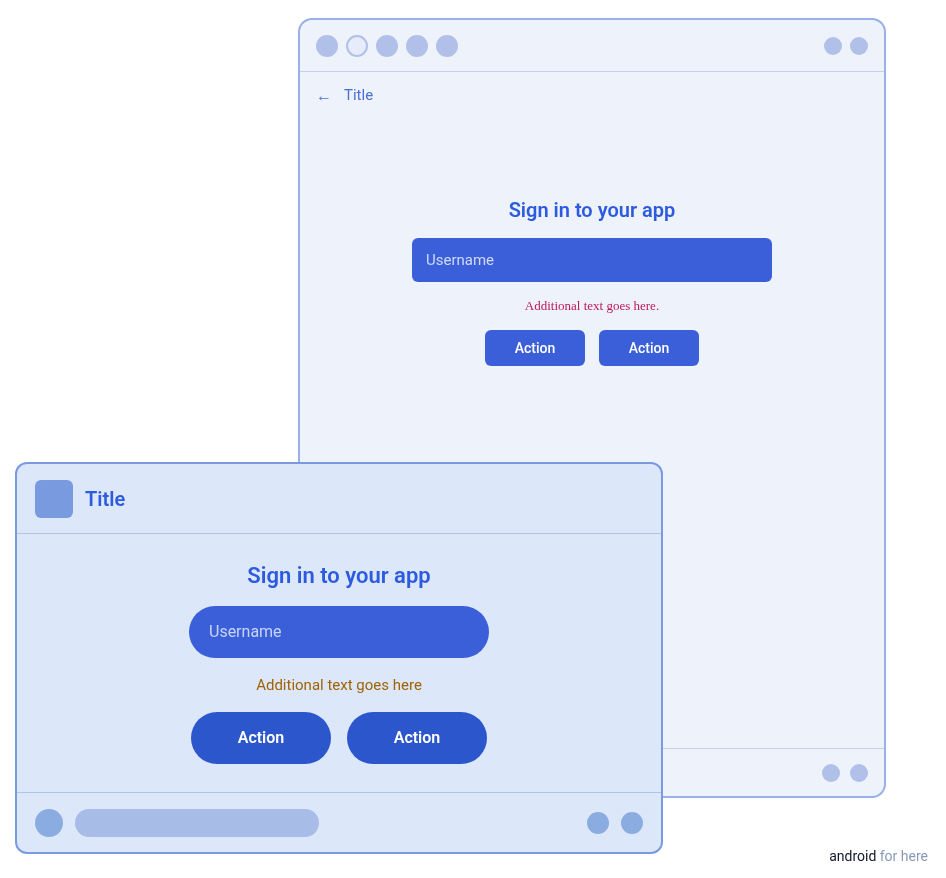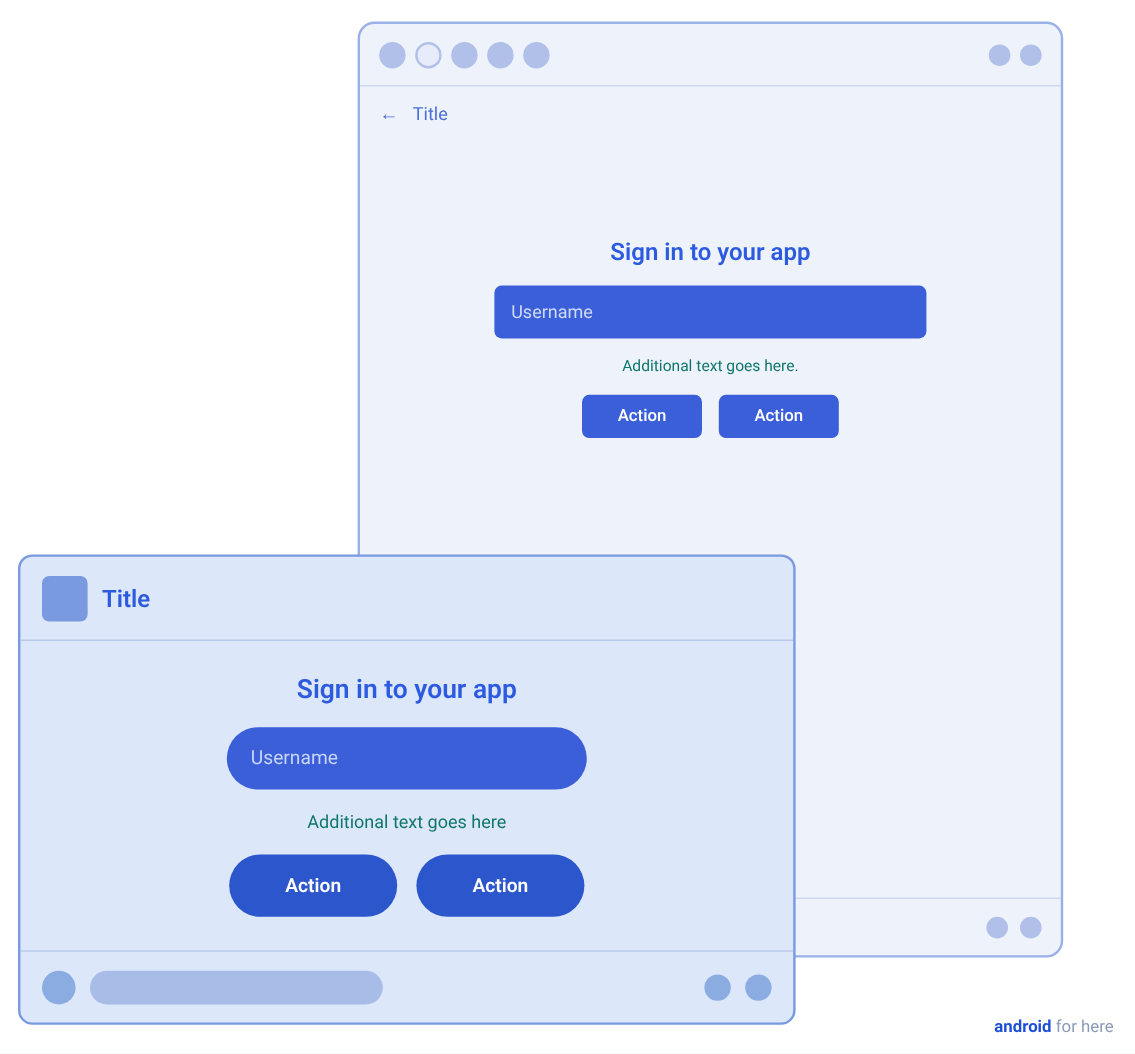--- a/index.html
+++ b/index.html
@@ -96,23 +96,24 @@
       display: flex;
       align-items: center;
       padding: 0 14px;
     }
     .phone-back .username-input span {
       color: #d0daf5;
       font-size: 15px;
     }
 
     .phone-back .additional-text {
-      color: #0f766e;
+      color: #be185d;
       font-size: 13px;
       text-align: center;
+      font-family: Liberation Serif, serif;
     }
 
     .phone-back .action-row {
       display: flex;
       gap: 14px;
     }
 
     .phone-back .action-btn {
       width: 100px;
       height: 36px;
@@ -202,21 +203,21 @@
       display: flex;
       align-items: center;
       padding: 0 20px;
     }
     .car-front .car-username-input span {
       color: #c8d5f8;
       font-size: 16px;
     }
 
     .car-front .car-additional-text {
-      color: #0f766e;
+      color: #a16207;
       font-size: 15px;
       text-align: center;
     }
 
     .car-front .car-action-row {
       display: flex;
       gap: 16px;
     }
 
     .car-front .car-action-btn {
@@ -264,22 +265,22 @@
 
     
     .watermark {
       position: absolute;
       bottom: 14px;
       right: 18px;
       font-size: 14px;
       color: #8a9ab8;
     }
     .watermark strong {
-      font-weight: 700;
-      color: #1d4ed8;
+      font-weight: 400;
+      color: #0f172a;
     }
   </style>
 </head>
 <body>
 
 <div class="phone-back">
 
   <div class="status-bar">
     <div class="dot"></div>
     <div class="dot active"></div>

